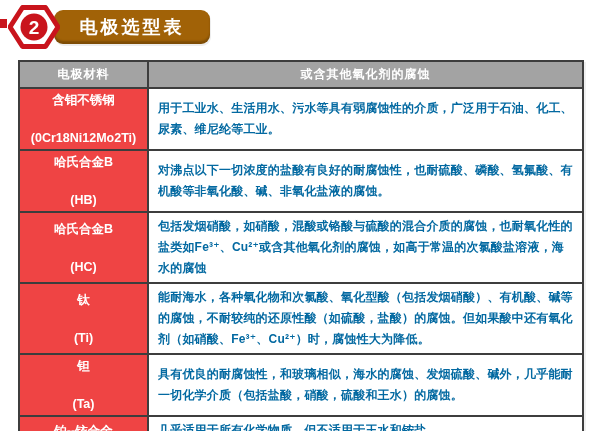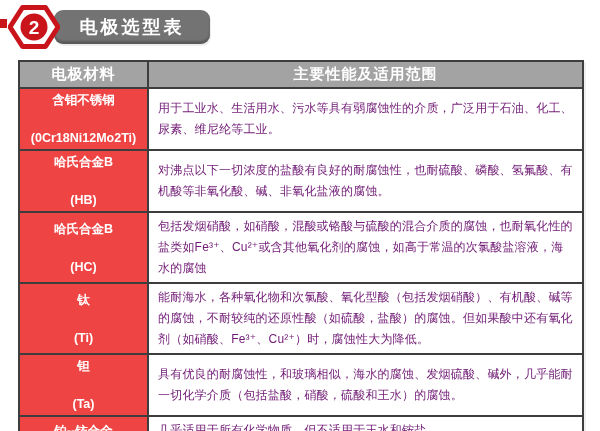--- a/index.html
+++ b/index.html
@@ -19,50 +19,50 @@
   .badge svg{display:block;width:52px;height:46px;}
   .badge-circle{
     position:absolute;left:50%;top:50%;transform:translate(-50%,-50%);
     width:27px;height:27px;border-radius:50%;
     background:#c9141c;color:#fff;
     display:flex;align-items:center;justify-content:center;
     font-size:19px;font-weight:bold;line-height:1;
   }
   .title-banner{
     position:absolute;left:54px;top:10px;width:156px;height:34px;z-index:1;
-    background:#737373;border-radius:9px;
+    background:#a16207;border-radius:9px;
     box-shadow:inset 0 -3px 2px rgba(0,0,0,0.22), 1px 2px 0 rgba(0,0,0,0.07);
     display:flex;align-items:center;justify-content:center;
     color:#ffffff;font-size:18px;font-weight:bold;letter-spacing:3px;
   }
   
   .tbl-wrap{
     position:absolute;left:18px;top:60px;width:564px;
   }
   table{
     border-collapse:collapse;table-layout:fixed;width:564px;
     box-shadow:2px 2px 0 rgba(0,0,0,0.06);
   }
   col.c-mat{width:129px;}
   col.c-desc{width:435px;}
   td,th{border:2px solid #3d3d3d;vertical-align:middle;}
   th{
     background:#a3a3a3;color:#ffffff;
-    font-size:15px;font-weight:bold;text-align:center;
+    font-size:12px;font-weight:bold;text-align:center;
     letter-spacing:1px;
   }
   td.mat{
     background:#ef4444;color:#ffffff;
     font-size:12.5px;font-weight:bold;text-align:center;
     line-height:18px;padding:2px 6px;
   }
   td.mat .code{display:block;margin-top:20px;}
   td.desc{
-    background:#ffffff;color:#701a75;
-    font-size:12px;font-weight:normal;text-align:left;
+    background:#ffffff;color:#0369a1;
+    font-size:12px;font-weight:bold;text-align:left;
     line-height:21px;padding:3px 9px;letter-spacing:0.2px;
   }
   tr.h-head{height:27px;}
   tr.h0{height:52px;}
   tr.h1{height:55px;}
   tr.h2{height:62px;}
   tr.h3{height:70px;}
   tr.h4{height:46px;}
   tr.h5{height:26px;}
   tr.h6{height:26px;}
@@ -86,21 +86,21 @@
 <div class="tbl-wrap">
   <table>
     <colgroup>
         <col class="c-mat">
         <col class="c-desc">
       </colgroup>
 
     <tbody>
         <tr class="h-head">
       <th>电极材料</th>
-      <th>主要性能及适用范围</th>
+      <th>或含其他氧化剂的腐蚀</th>
     </tr>
 
     <tr class="h0">
       <td class="mat">
         <span class="name">含钼不锈钢</span>
         <span class="code">(0Cr18Ni12Mo2Ti)</span>
       </td>
       <td class="desc">用于工业水、生活用水、污水等具有弱腐蚀性的介质，广泛用于石油、化工、尿素、维尼纶等工业。</td>
     </tr>
 

